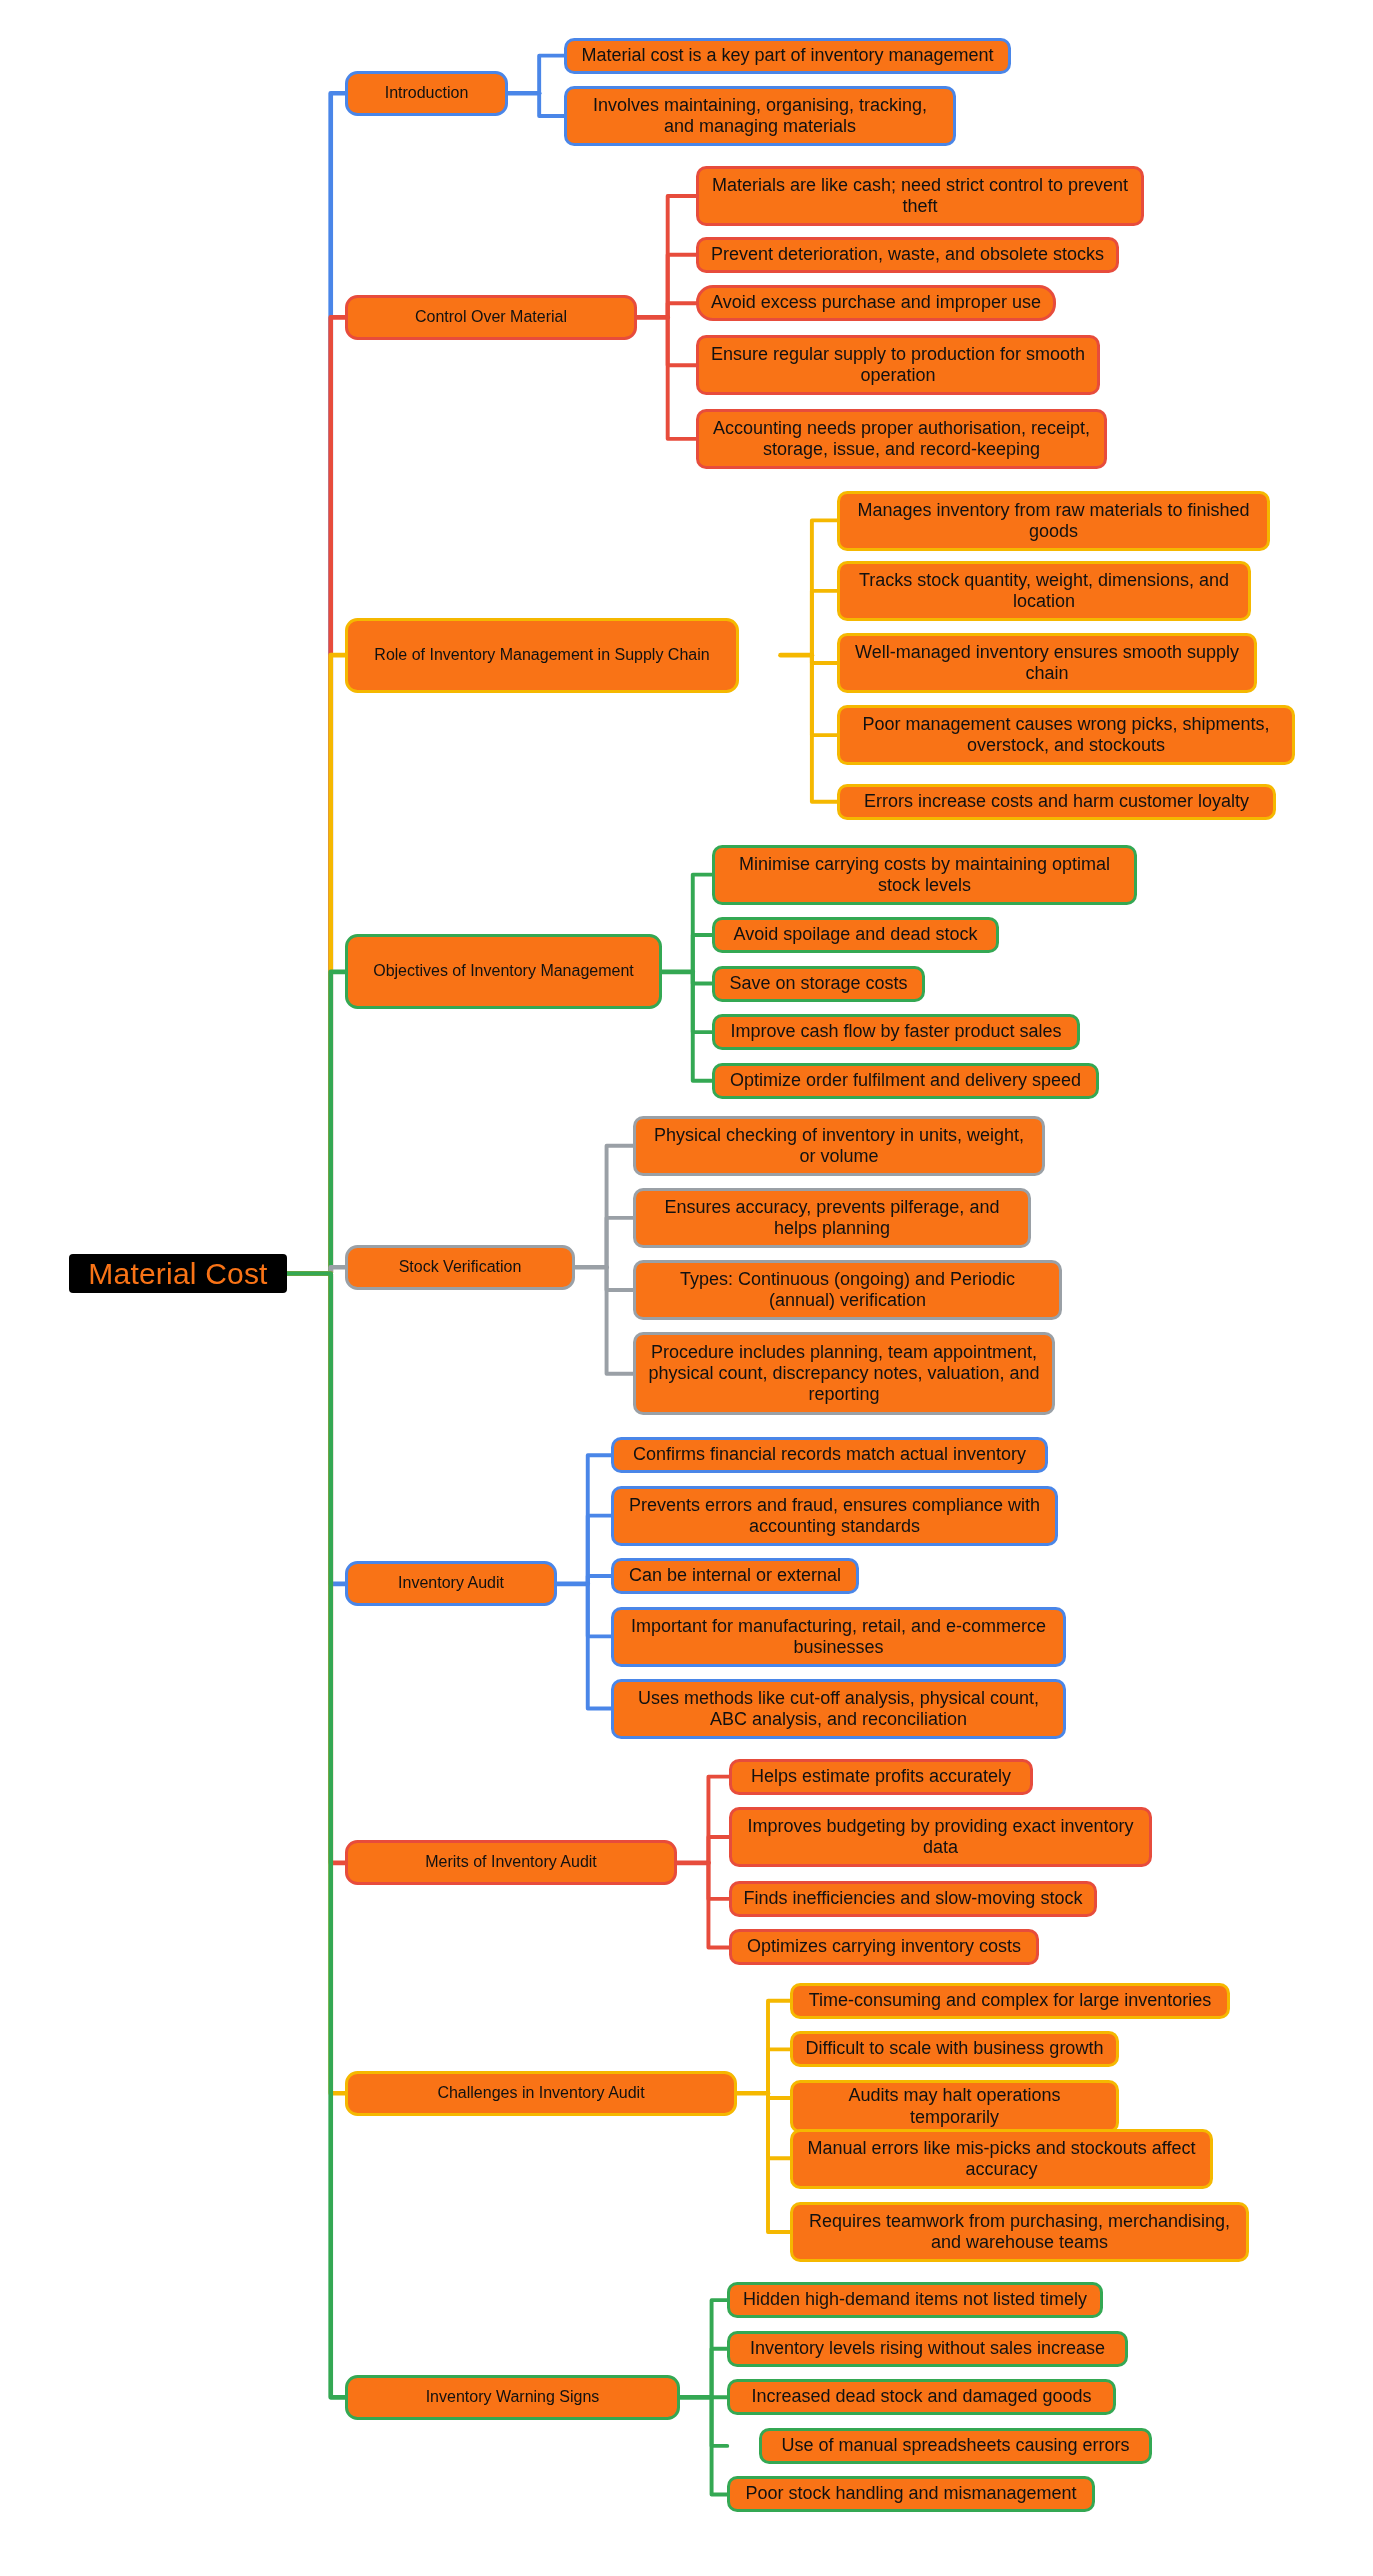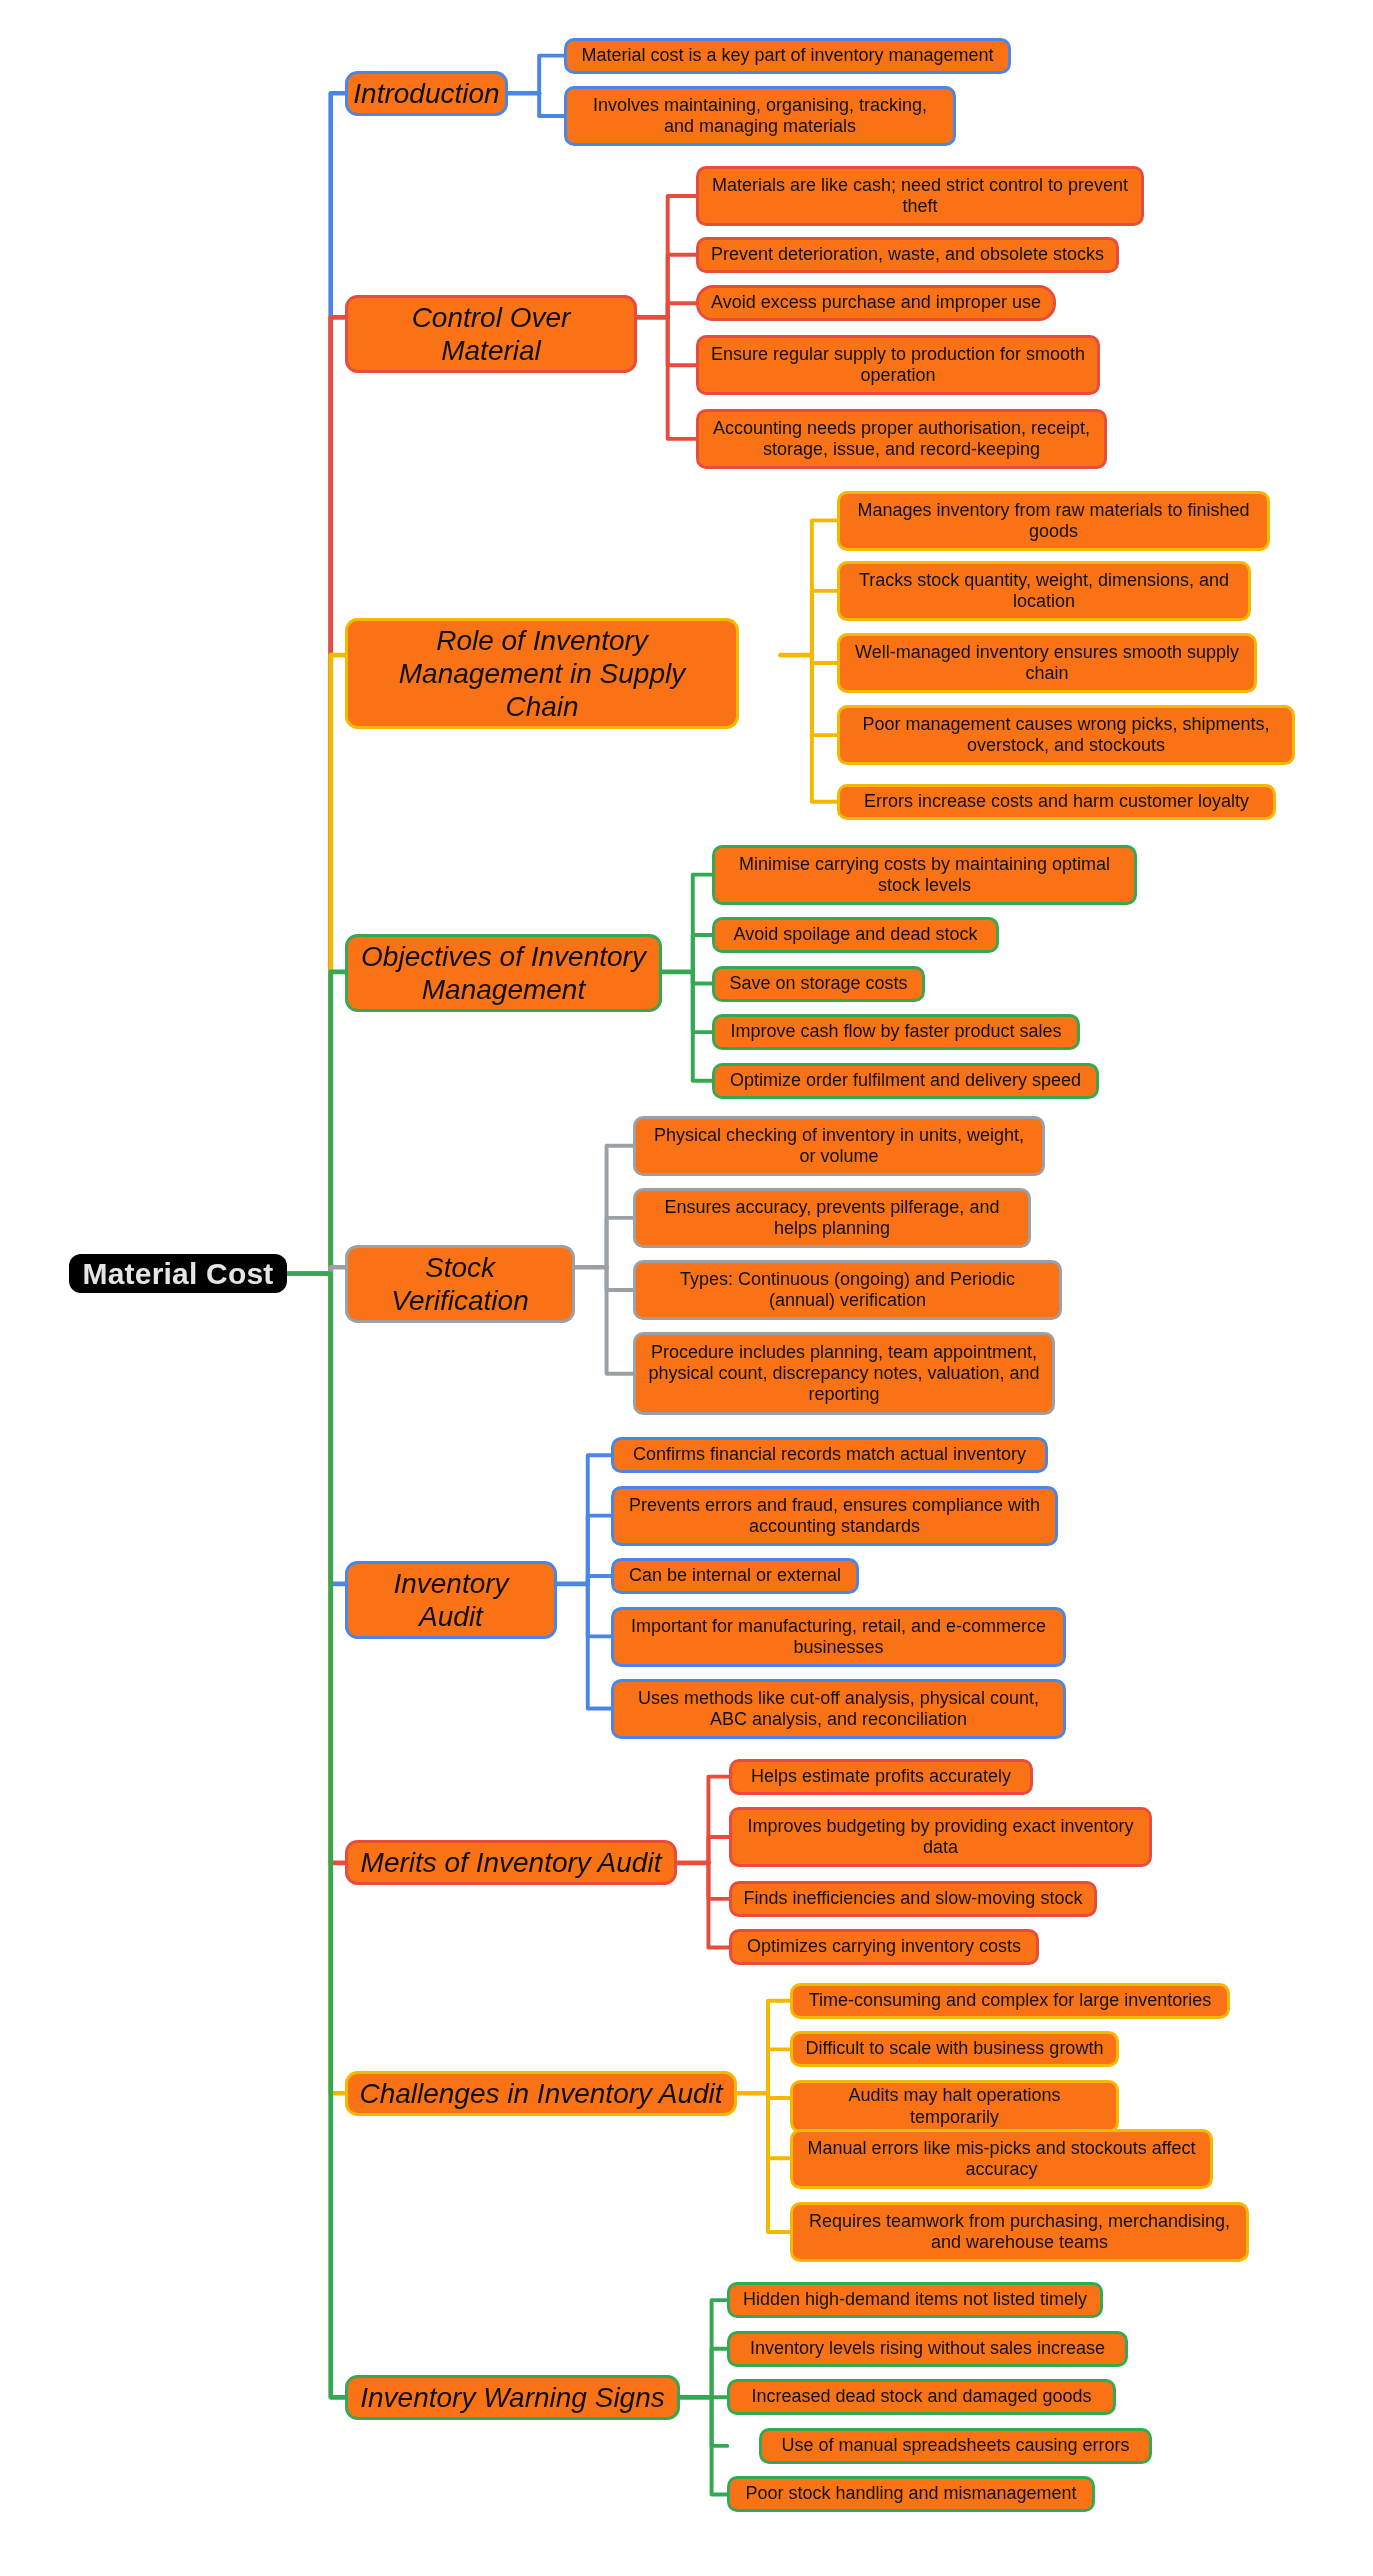--- a/index.html
+++ b/index.html
@@ -32,34 +32,33 @@
     display: flex;
     align-items: center;
     justify-content: center;
     text-align: center;
     background: #f97316;
     line-height: 1.18;
     color: #111111;
   }
   .node.root {
     background: #000000;
-    color: #e5e5e5;
-    font-weight: bold;
+    color: #f97316;
+    font-weight: normal;
     font-size: 30px;
-    border-radius: 12px;
+    border-radius: 4px;
     border: none;
     letter-spacing: 0.2px;
   }
   .node.branch {
     border-width: 3.9px;
     border-style: solid;
     border-radius: 12.5px;
-    font-size: 28px;
+    font-size: 16px;
     padding: 3.1px 11px;
-    font-style: italic;
   }
   .node.leaf {
     border-width: 3.1px;
     border-style: solid;
     border-radius: 10.2px;
     font-size: 18px;
     padding: 2.4px 9.4px;
   }
   .logo {
     position: absolute;

